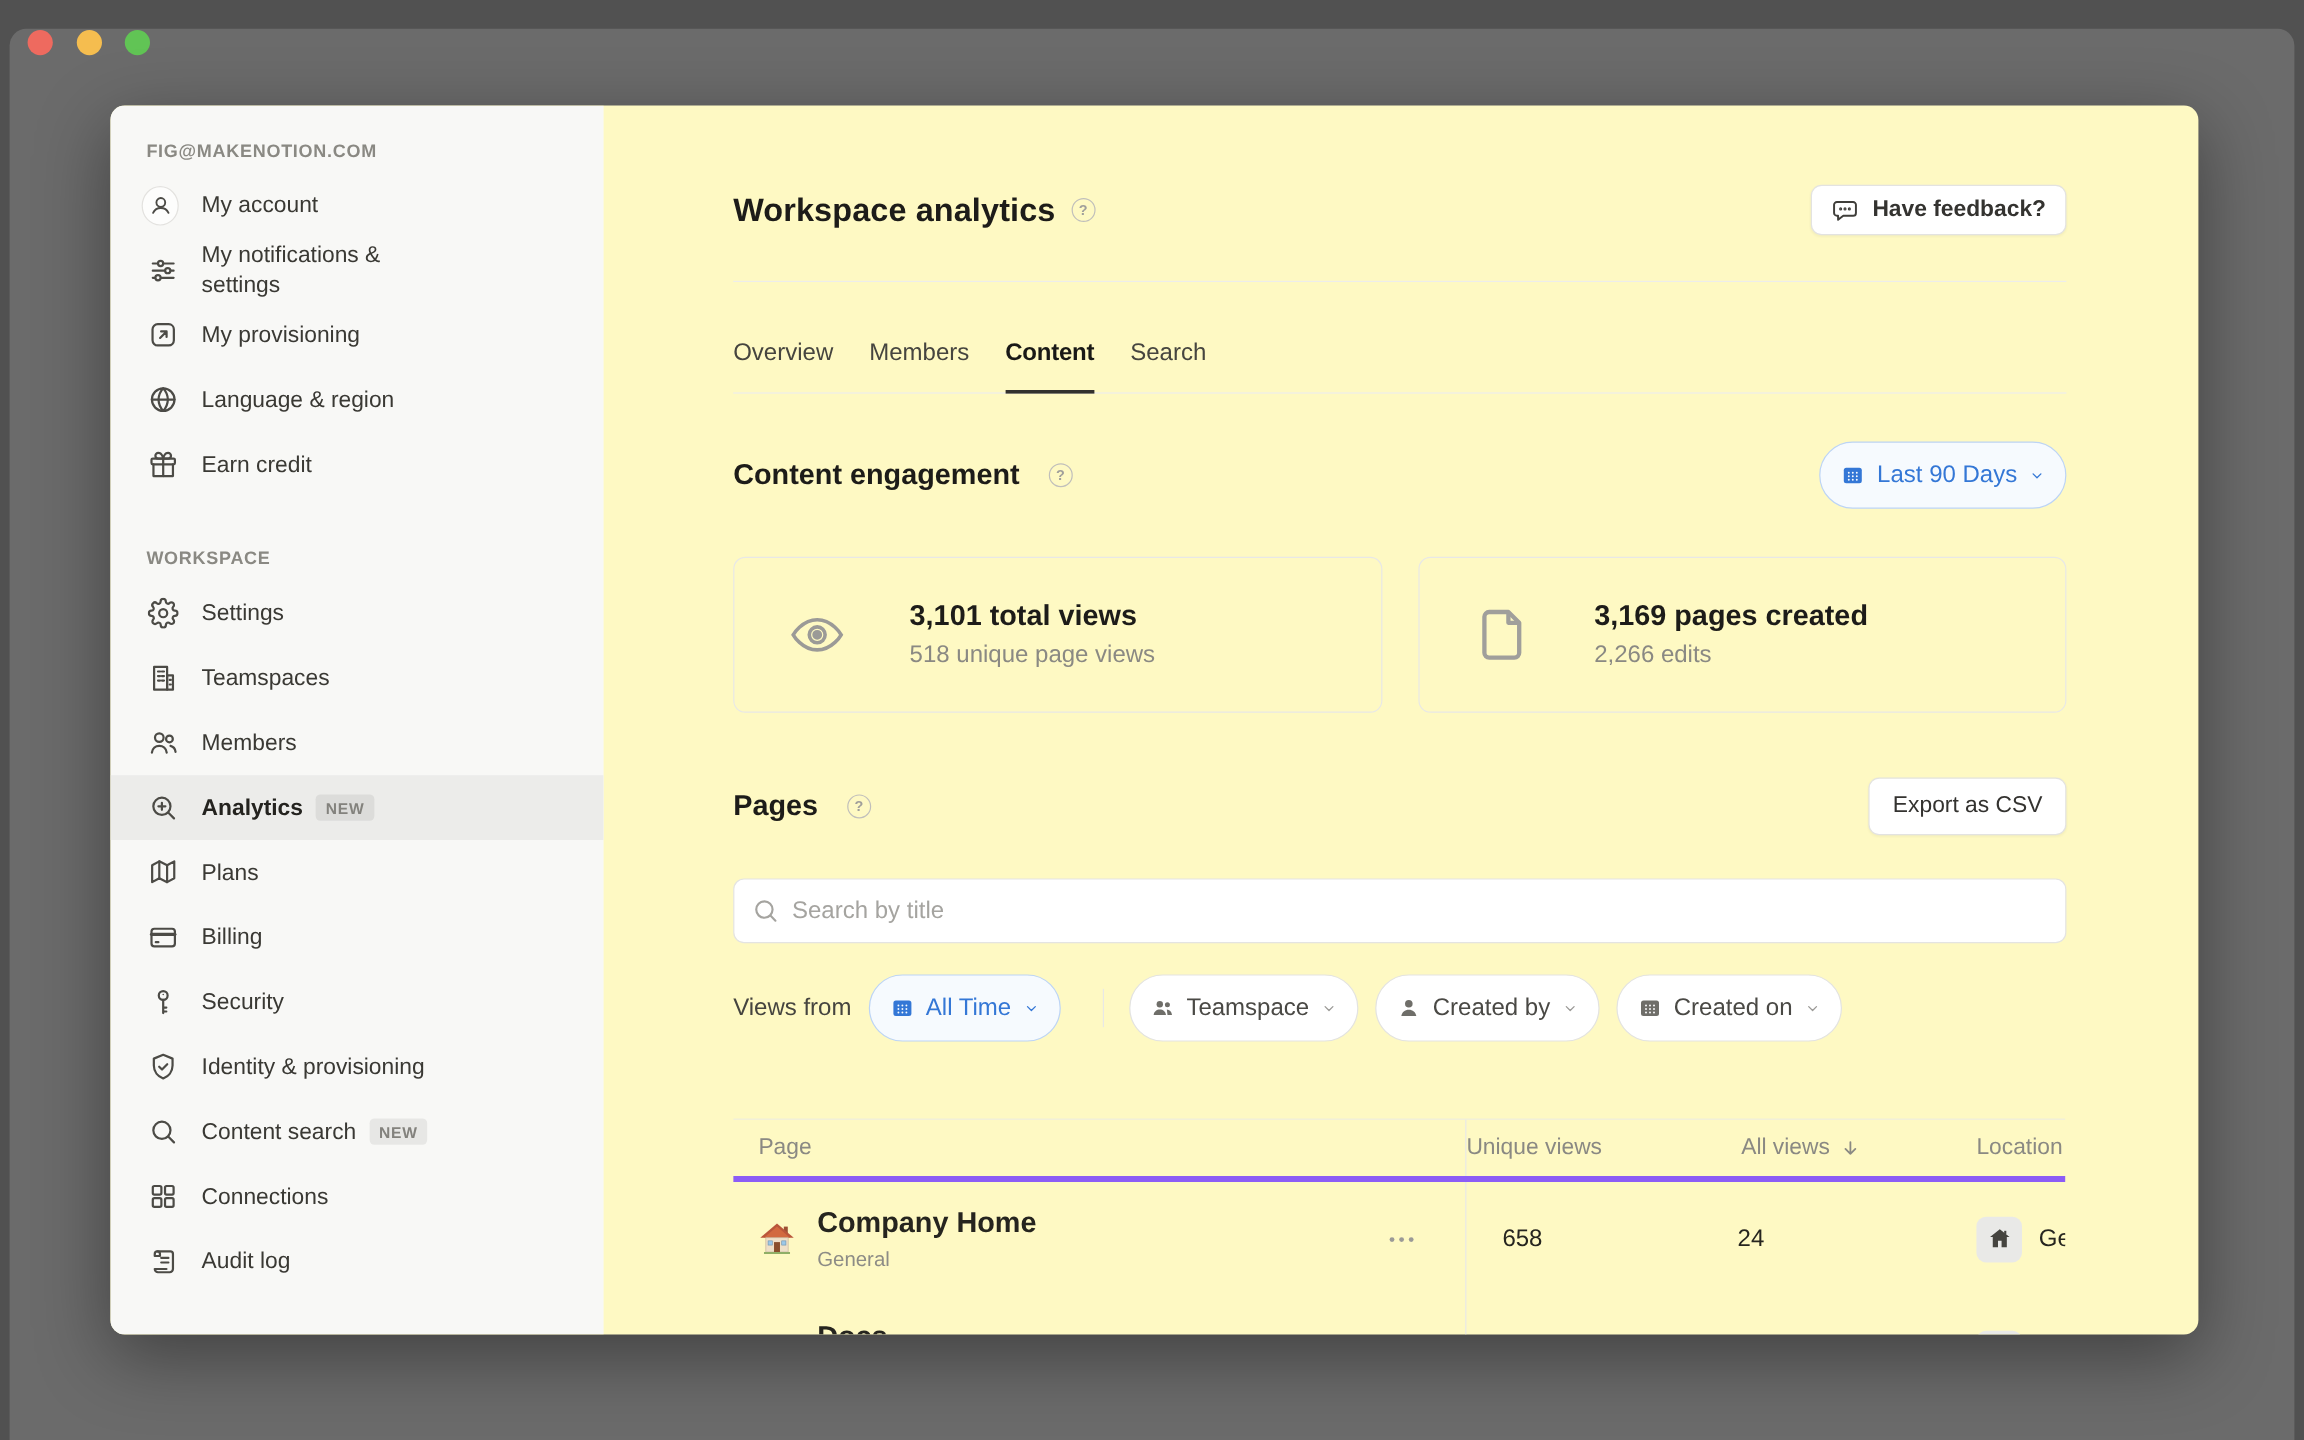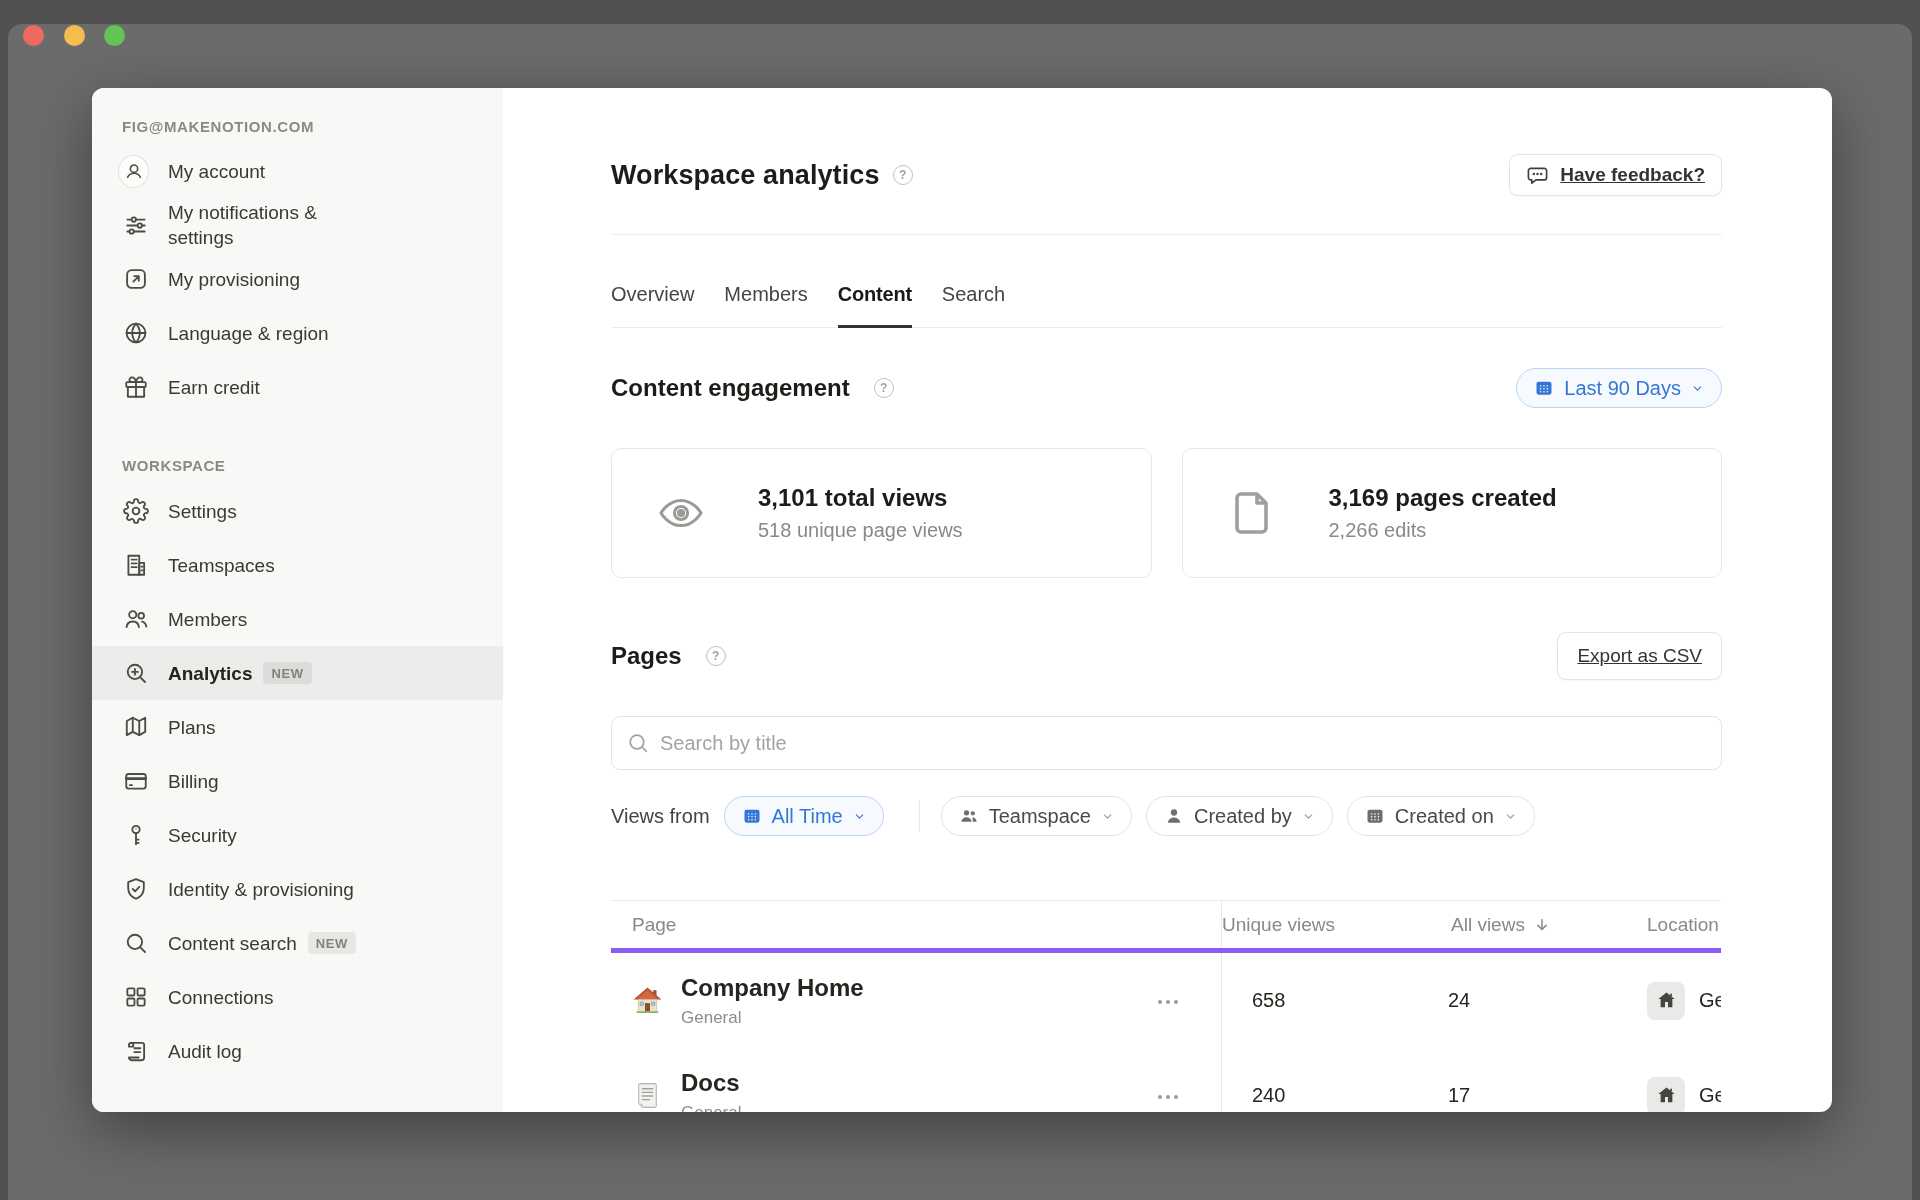--- a/index.html
+++ b/index.html
@@ -9,21 +9,21 @@
   
   .backdrop { position:absolute; left:8px; top:24px; right:8px; bottom:-20px;
     background:#6b6b6b; border-radius:14px 14px 0 0; }
   .light { position:absolute; width:21px; height:21px; border-radius:50%; top:25px; }
   .light.red { left:23px; background:#ee6a5f; }
   .light.yellow { left:64px; background:#f5bd4f; }
   .light.green { left:104px; background:#61c455; }
 
   
   .modal { position:absolute; left:92px; top:88px; width:1740px; height:1024px;
-    background:#ffffff; border-radius:12px; box-shadow:0 18px 60px rgba(0,0,0,.4);
+    background:#fef9c3; border-radius:12px; box-shadow:0 18px 60px rgba(0,0,0,.4);
     display:flex; overflow:hidden; }
 
   
   .sidebar { width:411px; flex:0 0 411px; background:#f8f8f6; padding-top:30px; overflow:hidden; }
   .side-email { padding-left:30px; font-size:15px; font-weight:bold; letter-spacing:.6px;
     color:#8a8983; height:18px; line-height:18px; margin-bottom:8px; }
   .srow { display:flex; align-items:center; min-height:54px; padding:0 24px 0 30px; cursor:pointer; }
   .srow.active { background:#ececea; }
   .sicon { width:27px; height:27px; flex:0 0 27px; margin-right:19px;
     display:flex; align-items:center; justify-content:center; color:#4c4b46; }
@@ -45,37 +45,37 @@
 
   .hdr { display:flex; align-items:center; justify-content:space-between; }
   .h1row { display:flex; align-items:center; gap:13px; }
   .h1 { font-size:27px; font-weight:bold; color:#1d1c19; letter-spacing:.1px; }
   .qmark { width:20px; height:20px; border:1.6px solid #c0bfbb; border-radius:50%;
     display:inline-flex; align-items:center; justify-content:center; }
   .qmark::after { content:"?"; font-size:12px; color:#a09f9b; font-weight:bold; }
   .btn { display:inline-flex; align-items:center; gap:11px; background:#fff;
     border:1px solid #e3e3e1; border-radius:9px; height:42px; padding:0 16px;
     font-size:19px; font-weight:bold; color:#343330; cursor:pointer;
-    box-shadow:0 1px 2px rgba(0,0,0,.04);text-decoration:underline; }
+    box-shadow:0 1px 2px rgba(0,0,0,.04); }
   .btn svg { width:23px; height:23px; stroke:#3f3e3a; stroke-width:1.7; fill:none;
     stroke-linecap:round; stroke-linejoin:round; }
 
   .divider { height:1px; background:#ededeb; margin-top:38px; }
 
   .tabs { display:flex; gap:30px; padding:48px 0 0; border-bottom:1px solid #ededeb; }
   .tab { position:relative; font-size:20px; color:#46453f; padding-bottom:21px; cursor:pointer; }
   .tab.active { color:#191916; font-weight:bold; letter-spacing:-.2px; }
   .tab.active::after { content:""; position:absolute; left:0; right:0; bottom:-1px;
     height:3px; background:#32312d; }
 
   .sec-hdr { display:flex; align-items:center; justify-content:space-between; margin-top:40px; }
   .h2row { display:flex; align-items:center; gap:24px; }
   .h2 { font-size:24px; font-weight:bold; color:#1d1c19; }
 
-  .pill { display:inline-flex; align-items:center; gap:10px; height:40px; padding:0 17px;
+  .pill { display:inline-flex; align-items:center; gap:10px; height:56px; padding:0 17px;
     border-radius:999px; font-size:20px; cursor:pointer; background:#fff;
     border:1px solid #e3e3e1; color:#4a4945; }
   .pill svg { width:20px; height:20px; }
   .pill .chev { width:13px; height:13px; stroke:#9b9a97; stroke-width:2; fill:none;
     stroke-linecap:round; stroke-linejoin:round; }
   .pill.blue { color:#3477d6; border-color:#bcd4f6; background:#f6fafe; }
   .pill.blue .chev { stroke:#3477d6; }
 
   .cards { display:flex; gap:30px; margin-top:40px; }
   .card { flex:1; height:130px; border:1px solid #e8e8e6; border-radius:10px;

